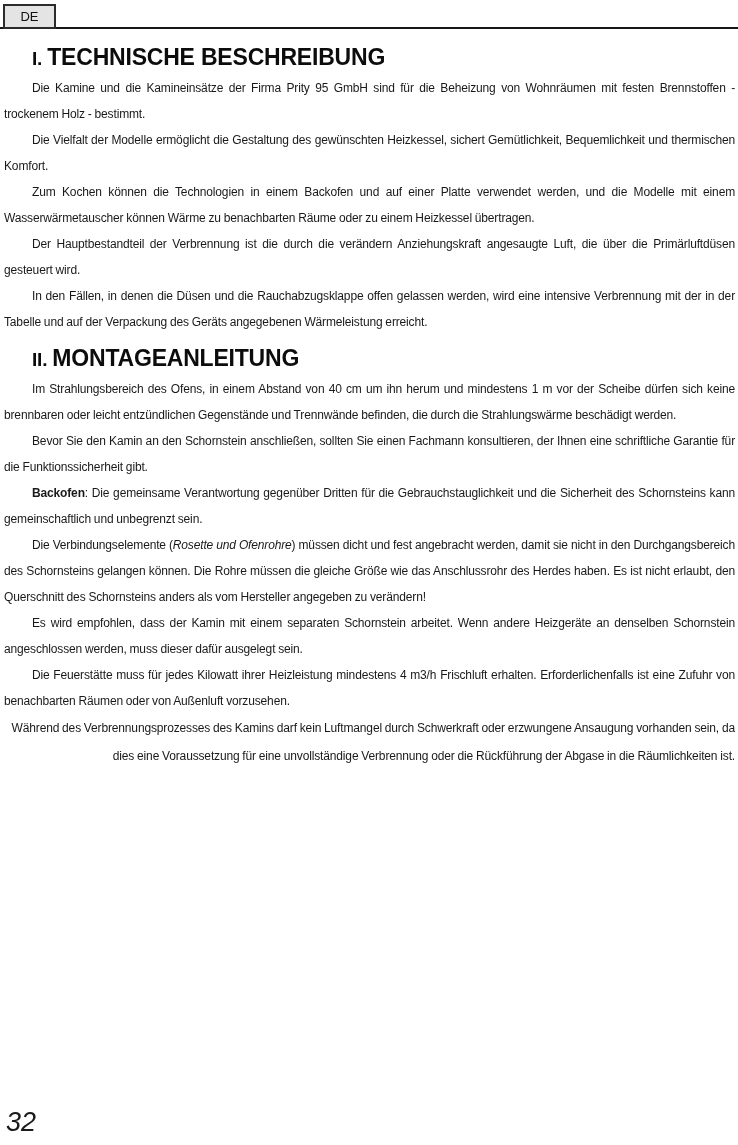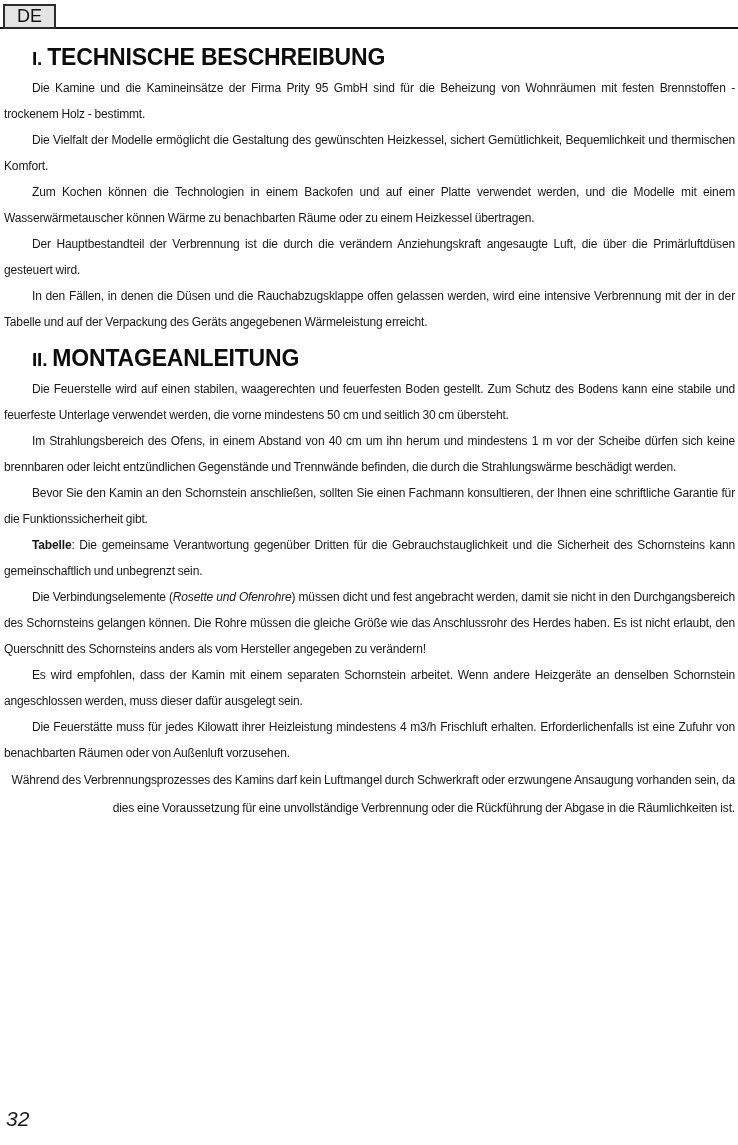--- a/index.html
+++ b/index.html
@@ -20,21 +20,21 @@
   .lang-tab {
     position: absolute;
     left: 3px; top: 4px;
     width: 53px; height: 25px;
     box-sizing: border-box;
     background: #e4e4e4;
     border: 2px solid #2b2b2b;
     display: flex;
     align-items: center;
     justify-content: center;
-    font-size: 18px;
+    font-size: 13px;
     font-weight: 500;
     color: #111111;
     z-index: 2;
   }
   .content {
     position: absolute;
     left: 4px; right: 3px; top: 34px;
   }
   .sec-heading {
     font-size: 23px;
@@ -54,44 +54,43 @@
     letter-spacing: -0.15px;
     word-spacing: -0.3px;
   }
   .para.plain {
     text-indent: 0;
     text-align: right;
     line-height: 28px;
   }
   .page-number {
     position: absolute;
-    left: 6px; bottom: 14px;
-    font-size: 21px;
+    left: 6px; bottom: 7px;
+    font-size: 27px;
     font-style: italic;
     color: #1a1a1a;
   }
 </style>
 </head>
 <body>
 
 <div class="header-rule"></div>
 
 <div class="lang-tab">DE</div>
 
 <main class="content" id="content">
     <h2 class="sec-heading"><span class="sec-num">I. </span><span>TECHNISCHE BESCHREIBUNG</span></h2>
     <p class="para"><span>Die Kamine und die Kamineinsätze der Firma Prity 95 GmbH sind für die Beheizung von Wohnräumen mit festen Brennstoffen - trockenem Holz - bestimmt.</span></p>
     <p class="para"><span>Die Vielfalt der Modelle ermöglicht die Gestaltung des gewünschten Heizkessel, sichert Gemütlichkeit, Bequemlichkeit und thermischen Komfort.</span></p>
     <p class="para"><span>Zum Kochen können die Technologien in einem Backofen und auf einer Platte verwendet werden, und die Modelle mit einem Wasserwärmetauscher können Wärme zu benachbarten Räume oder zu einem Heizkessel übertragen.</span></p>
     <p class="para"><span>Der Hauptbestandteil der Verbrennung ist die durch die verändern Anziehungskraft angesaugte Luft, die über die Primärluftdüsen gesteuert wird.</span></p>
     <p class="para"><span>In den Fällen, in denen die Düsen und die Rauchabzugsklappe offen gelassen werden, wird eine intensive Verbrennung mit der in der Tabelle und auf der Verpackung des Geräts angegebenen Wärmeleistung erreicht.</span></p>
     <h2 class="sec-heading"><span class="sec-num">II. </span><span>MONTAGEANLEITUNG</span></h2>
-    <p class="para"><span>Die Feuerstelle wird auf einen stabilen, waagerechten und feuerfesten Boden gestellt.  Zum Schutz des Bodens kann eine stabile und feuerfeste Unterlage verwendet werden, die vorne mindestens 50 cm und seitlich 30 cm übersteht.</span></p>
     <p class="para"><span>Im Strahlungsbereich des Ofens, in einem Abstand von 40 cm um ihn herum und mindestens 1 m vor der Scheibe dürfen sich keine brennbaren oder leicht entzündlichen Gegenstände und Trennwände befinden, die durch die Strahlungswärme beschädigt werden.</span></p>
     <p class="para"><span>Bevor Sie den Kamin an den Schornstein anschließen, sollten Sie einen Fachmann konsultieren, der Ihnen eine schriftliche Garantie für die Funktionssicherheit gibt.</span></p>
-    <p class="para"><span style="font-weight: bold;">Tabelle</span><span>: Die gemeinsame Verantwortung gegenüber Dritten für die Gebrauchstauglichkeit und die Sicherheit des Schornsteins kann gemeinschaftlich und unbegrenzt sein.</span></p>
+    <p class="para"><span style="font-weight: bold;">Backofen</span><span>: Die gemeinsame Verantwortung gegenüber Dritten für die Gebrauchstauglichkeit und die Sicherheit des Schornsteins kann gemeinschaftlich und unbegrenzt sein.</span></p>
     <p class="para"><span>Die Verbindungselemente (</span><span style="font-style: italic;">Rosette und Ofenrohre</span><span>) müssen dicht und fest angebracht werden, damit sie nicht in den Durchgangsbereich des Schornsteins gelangen können.  Die Rohre müssen die gleiche Größe wie das Anschlussrohr des Herdes haben.  Es ist nicht erlaubt, den Querschnitt des Schornsteins anders als vom Hersteller angegeben zu verändern!</span></p>
     <p class="para"><span>Es wird empfohlen, dass der Kamin mit einem separaten Schornstein arbeitet. Wenn andere Heizgeräte an denselben Schornstein angeschlossen werden, muss dieser dafür ausgelegt sein.</span></p>
     <p class="para"><span>Die Feuerstätte muss für jedes Kilowatt ihrer Heizleistung mindestens 4 m3/h Frischluft erhalten.  Erforderlichenfalls ist eine Zufuhr von benachbarten Räumen oder von Außenluft vorzusehen.</span></p>
     <p class="para plain"><span>Während des Verbrennungsprozesses des Kamins darf kein Luftmangel durch Schwerkraft oder erzwungene Ansaugung vorhanden sein, da dies eine Voraussetzung für eine unvollständige Verbrennung oder die Rückführung der Abgase in die Räumlichkeiten ist.</span></p>
   </main>
 
 <div class="page-number">32</div>
 
 </body></html>

